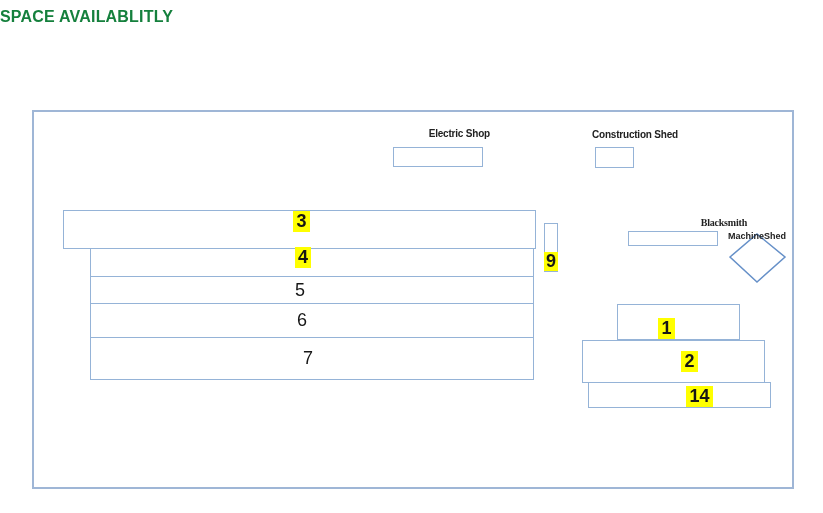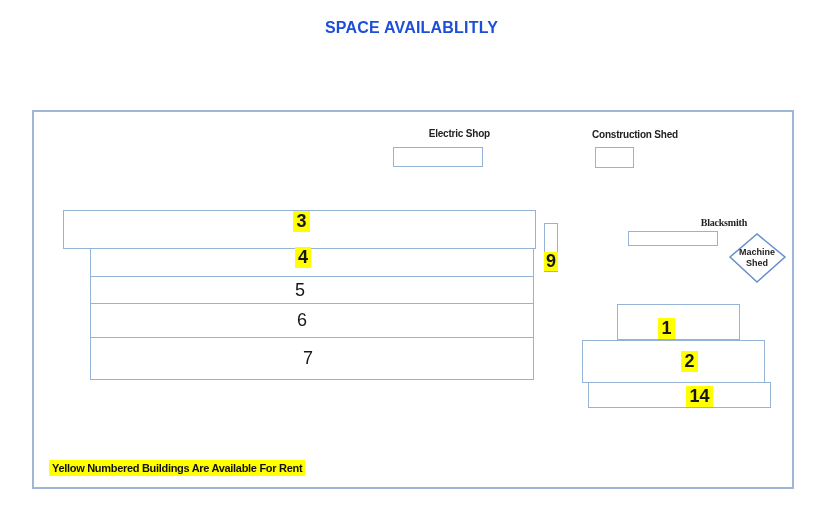--- a/index.html
+++ b/index.html
@@ -2,22 +2,22 @@
 <html><head>
 <meta charset="utf-8">
 <style>
   html,body { margin:0; padding:0; background:#ffffff; }
   .stage {
     position:relative; width:823px; height:513px; background:#ffffff;
     font-family:"Liberation Sans", sans-serif; color:#1a1a1a; overflow:hidden;
   }
   .abs { position:absolute; }
   .title {
-    top:19px; left:0; width:823px; text-align:center;
-    font-size:16px; font-weight:700; letter-spacing:0.2px; color:#1d4ed8;
+    top:8px; left:0; width:823px; text-align:left;
+    font-size:16px; font-weight:700; letter-spacing:0.2px; color:#15803d;
   }
   .site {
     left:32px; top:110px; width:762px; height:379px;
     border:2px solid #9fb6d6; box-sizing:border-box; background:#ffffff;
   }
   .lbl { font-size:10px; font-weight:700; letter-spacing:-0.2px; text-align:right; color:#222; }
   .bx  { border:1.5px solid #95b3d7; box-sizing:border-box; background:#fff; }
 
   .lbl-electric     { left:390px; top:128px; width:100px; }
   .box-electric     { left:393px; top:147px; width:90px;  height:20px; }
@@ -45,21 +45,21 @@
   .row6 .num { transform:translateX(-10px); }
   .row7 .num { transform:translateX(-4px); }
   .box9 .num { padding:0 2px; line-height:19px; }
   .b1  .num  { transform:translateX(-12px); }
   .b2  .num  { transform:translateX(16px); }
   .b14 .num  { transform:translateX(20px); }
 
   .diamond-wrap { left:725px; top:231px; width:64px; height:54px; }
   .diamond-text {
     left:725px; top:231px; width:64px; height:54px;
-    display:flex; flex-direction:column; align-items:center; justify-content:center;
+    display:flex; flex-direction:row; align-items:flex-start; justify-content:center;
     font-size:9px; font-weight:700; line-height:11px; text-align:center; color:#222;
   }
   .note-wrap { left:49px; top:458px; }
   .note {
     background:#ffff00; font-size:11px; font-weight:700; letter-spacing:-0.3px;
     padding:2px 3px; color:#111; white-space:nowrap;
   }
 </style>
 </head>
 <body>
@@ -115,17 +115,14 @@
   <div class="abs bx bldg b1">
     <span class="num hl">1</span>
   </div>
   <div class="abs bx bldg b2">
     <span class="num hl">2</span>
   </div>
   <div class="abs bx bldg b14">
     <span class="num hl">14</span>
   </div>
 
-  <div class="abs note-wrap">
-    <span class="note">Yellow Numbered Buildings Are Available For Rent</span>
-  </div>
 
 </div>
 
 </body></html>

